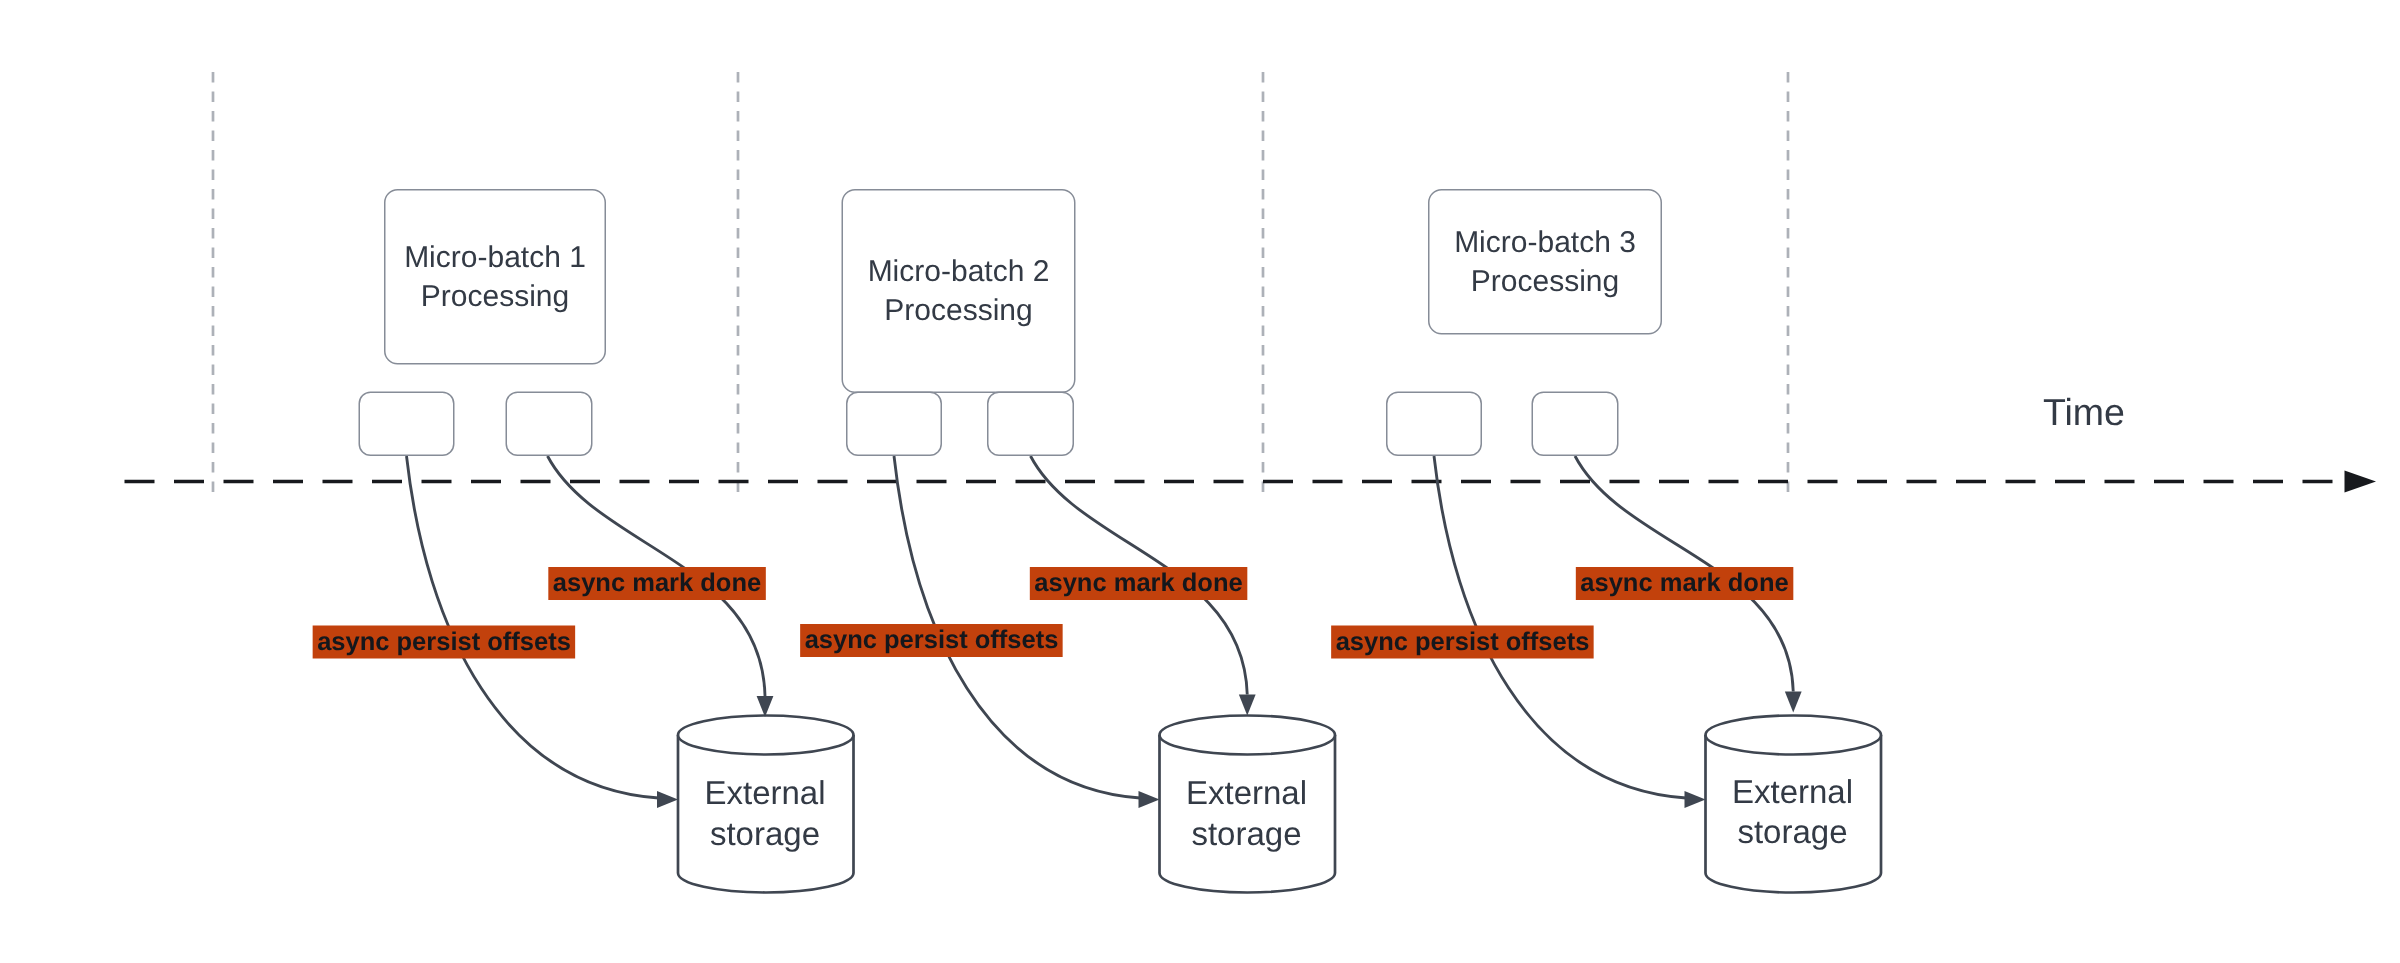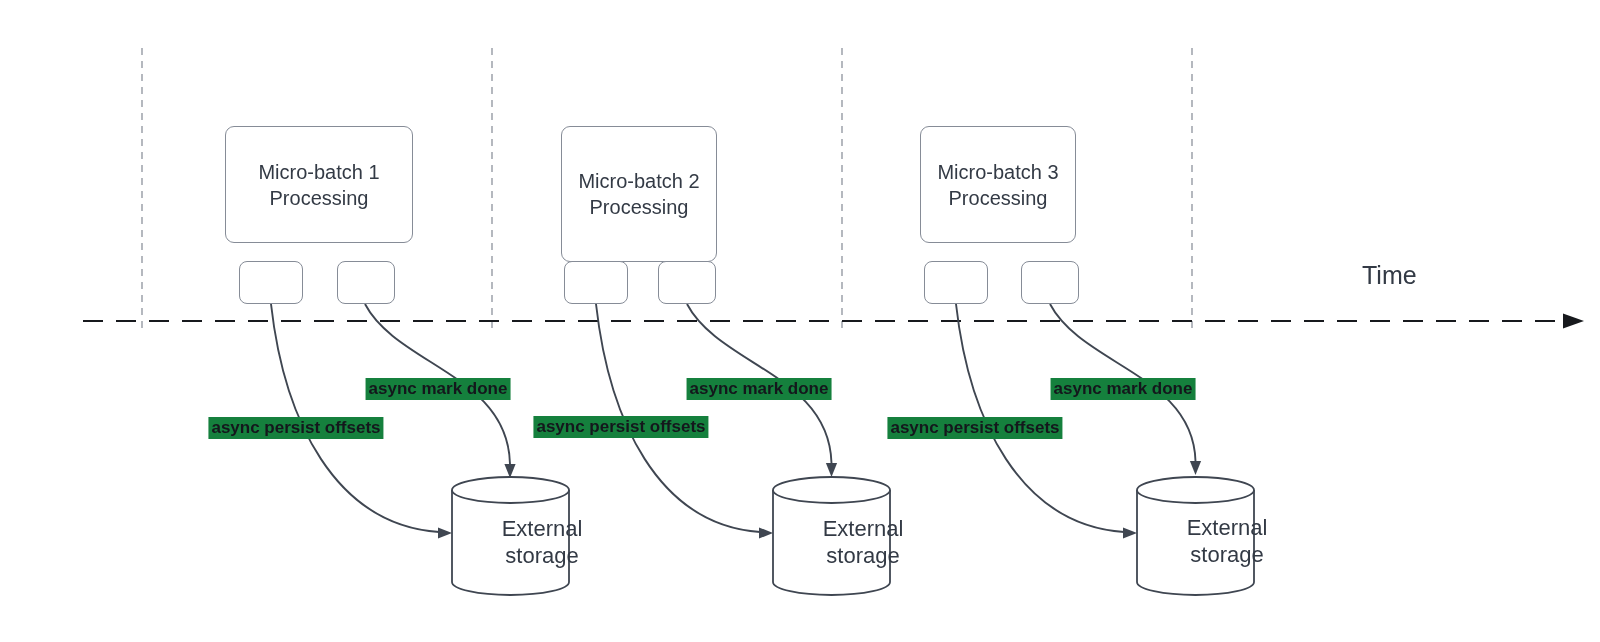--- a/index.html
+++ b/index.html
@@ -24,25 +24,25 @@
     justify-content:center;text-align:center;font-size:20px;line-height:26px;
     color:var(--text);
   }
   .small-node{
     position:absolute;background:#fff;border:1.6px solid var(--node-border);
     border-radius:8px;width:64px;height:43px;
   }
   .edge-label{
     position:absolute;transform:translate(-50%,-50%);white-space:nowrap;
     font-size:17px;font-weight:bold;color:var(--label-text);
-    background:#15803d;padding:1px 3px;text-align:right;
+    background:#c2410c;padding:1px 3px;text-align:right;
   }
   .storage-label{
     position:absolute;transform:translate(-50%,-50%);text-align:center;
-    font-size:22px;line-height:27px;color:var(--text);margin-left:32px;
+    font-size:22px;line-height:27px;color:var(--text);
   }
   .time-label{
     position:absolute;font-size:25px;color:var(--text);
   }
 </style>
 </head>
 <body>
 
 <div class="canvas">
 
@@ -85,21 +85,21 @@
     <g fill="#3f4651">
       <polygon points="452,533 438,527.4 438,538.6"></polygon>
       <polygon points="773,533 759,527.4 759,538.6"></polygon>
       <polygon points="1137,533 1123,527.4 1123,538.6"></polygon>
       <polygon points="510,478 504.4,464 515.6,464"></polygon>
       <polygon points="831.5,477 825.9,463 837.1,463"></polygon>
       <polygon points="1195.5,475 1189.9,461 1201.1,461"></polygon>
     </g>
   </svg>
 
-  <div class="node" style="left:225px;top:126px;width:188px;height:117px">
+  <div class="node" style="left:256px;top:126px;width:148px;height:117px">
     <span>Micro-batch 1</span>
     <span>Processing</span>
   </div>
   <div class="small-node" style="left:239px;top:261px"></div>
   <div class="small-node" style="left:337px;top:261px;width:58px"></div>
   <div class="edge-label" style="left:296px;top:428px">async persist offsets</div>
   <div class="edge-label" style="left:438px;top:389px">async mark done</div>
   <div class="storage-label" style="left:510px;top:542px">
     <div>External</div>
     <div>storage</div>
@@ -111,21 +111,21 @@
   </div>
   <div class="small-node" style="left:564px;top:261px"></div>
   <div class="small-node" style="left:658px;top:261px;width:58px"></div>
   <div class="edge-label" style="left:621px;top:427px">async persist offsets</div>
   <div class="edge-label" style="left:759px;top:389px">async mark done</div>
   <div class="storage-label" style="left:831px;top:542px">
     <div>External</div>
     <div>storage</div>
   </div>
 
-  <div class="node" style="left:920px;top:126px;width:156px;height:117px">
+  <div class="node" style="left:952px;top:126px;width:156px;height:97px">
     <span>Micro-batch 3</span>
     <span>Processing</span>
   </div>
   <div class="small-node" style="left:924px;top:261px"></div>
   <div class="small-node" style="left:1021px;top:261px;width:58px"></div>
   <div class="edge-label" style="left:975px;top:428px">async persist offsets</div>
   <div class="edge-label" style="left:1123px;top:389px">async mark done</div>
   <div class="storage-label" style="left:1195px;top:541px">
     <div>External</div>
     <div>storage</div>

